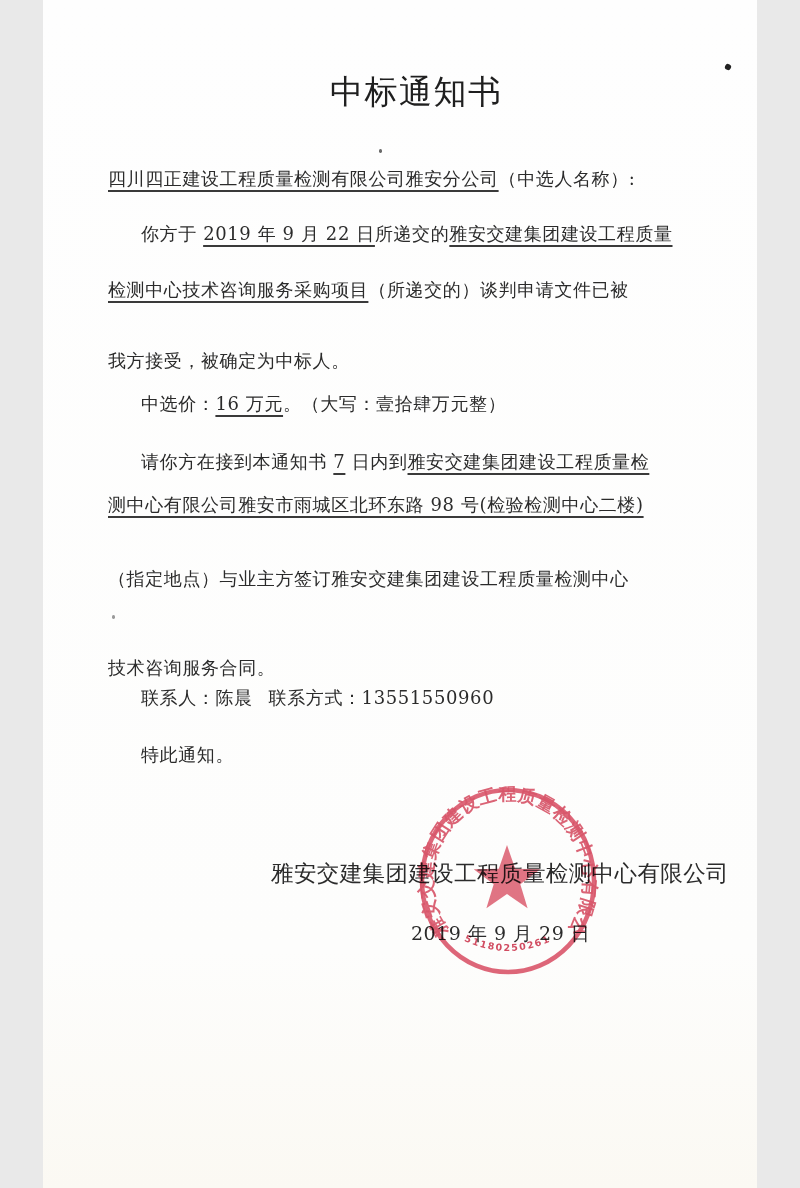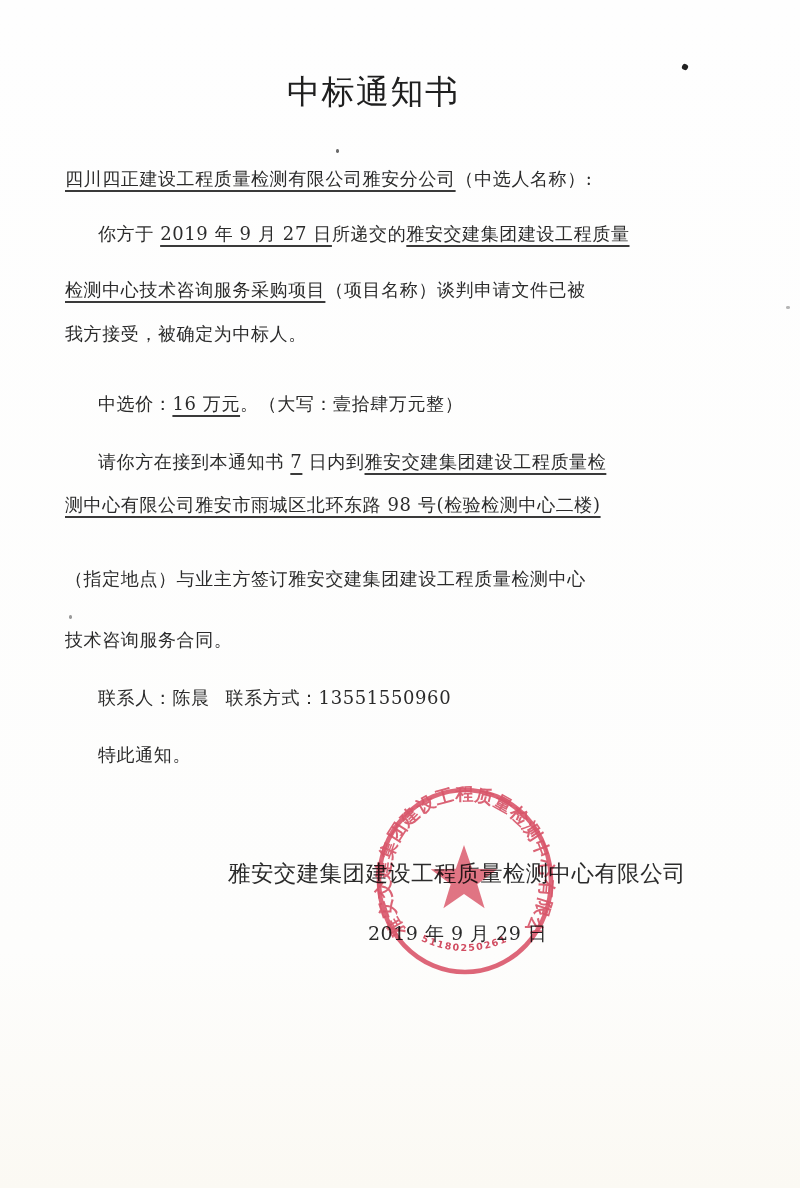--- a/index.html
+++ b/index.html
@@ -1,18 +1,18 @@
 <!DOCTYPE html>
 <html><head>
 <meta charset="utf-8">
 <style>
   html,body{margin:0;padding:0;background:#e9e9e9;}
   .page{
     position:relative;
-    width:800px;height:1188px;
+    width:714px;height:1188px;
     margin:0 auto;
     background:linear-gradient(180deg,#fefefe 0%,#fdfdfc 80%,#fbf9f3 100%);
     font-family:"DejaVu Serif","Liberation Serif",serif;
     color:#282828;
     overflow:hidden;
   }
   .doc-title{
     position:absolute;left:287px;top:70px;
     font-size:33px;letter-spacing:1.5px;font-weight:500;
     color:#1f1f1f;white-space:nowrap;
@@ -57,48 +57,48 @@
 
 <div class="page">
 
   <div class="doc-title">中标通知书</div>
 
   <div class="line" style="left:65px;top:167px;">
     <span class="u">四川四正建设工程质量检测有限公司雅安分公司</span><span>（中选人名称）:</span>
   </div>
 
   <div class="line" style="left:98px;top:222px;">
-    <span>你方于 </span><span class="u">2019 年 9 月 27 日</span><span>所递交的</span><span class="u">雅安交建集团建设工程质量</span>
+    <span>你方于 </span><span class="u">2019 年 9 月 22 日</span><span>所递交的</span><span class="u">雅安交建集团建设工程质量</span>
   </div>
 
   <div class="line" style="left:65px;top:278px;">
-    <span class="u">检测中心技术咨询服务采购项目</span><span>（项目名称）谈判申请文件已被</span>
+    <span class="u">检测中心技术咨询服务采购项目</span><span>（所递交的）谈判申请文件已被</span>
   </div>
 
-  <div class="line" style="left:65px;top:322px;">
+  <div class="line" style="left:65px;top:349px;">
     <span>我方接受，被确定为中标人。</span>
   </div>
 
   <div class="line" style="left:98px;top:392px;">
     <span>中选价：</span><span class="u">16 万元</span><span>。（大写：壹拾肆万元整）</span>
   </div>
 
   <div class="line" style="left:98px;top:450px;">
     <span>请你方在接到本通知书 </span><span class="u">7</span><span> 日内到</span><span class="u">雅安交建集团建设工程质量检</span>
   </div>
 
   <div class="line" style="left:65px;top:493px;">
     <span class="u">测中心有限公司雅安市雨城区北环东路 98 号(检验检测中心二楼)</span>
   </div>
 
   <div class="line" style="left:65px;top:567px;font-family:Liberation Serif, serif;">
     <span>（指定地点）与业主方签订雅安交建集团建设工程质量检测中心</span>
   </div>
 
-  <div class="line" style="left:65px;top:628px;">
+  <div class="line" style="left:65px;top:656px;">
     <span>技术咨询服务合同。</span>
   </div>
 
   <div class="line" style="left:98px;top:686px;">
     <span>联系人：陈晨</span><span class="gap">联系方式：13551550960</span>
   </div>
 
   <div class="line" style="left:98px;top:743px;">
     <span>特此通知。</span>
   </div>

